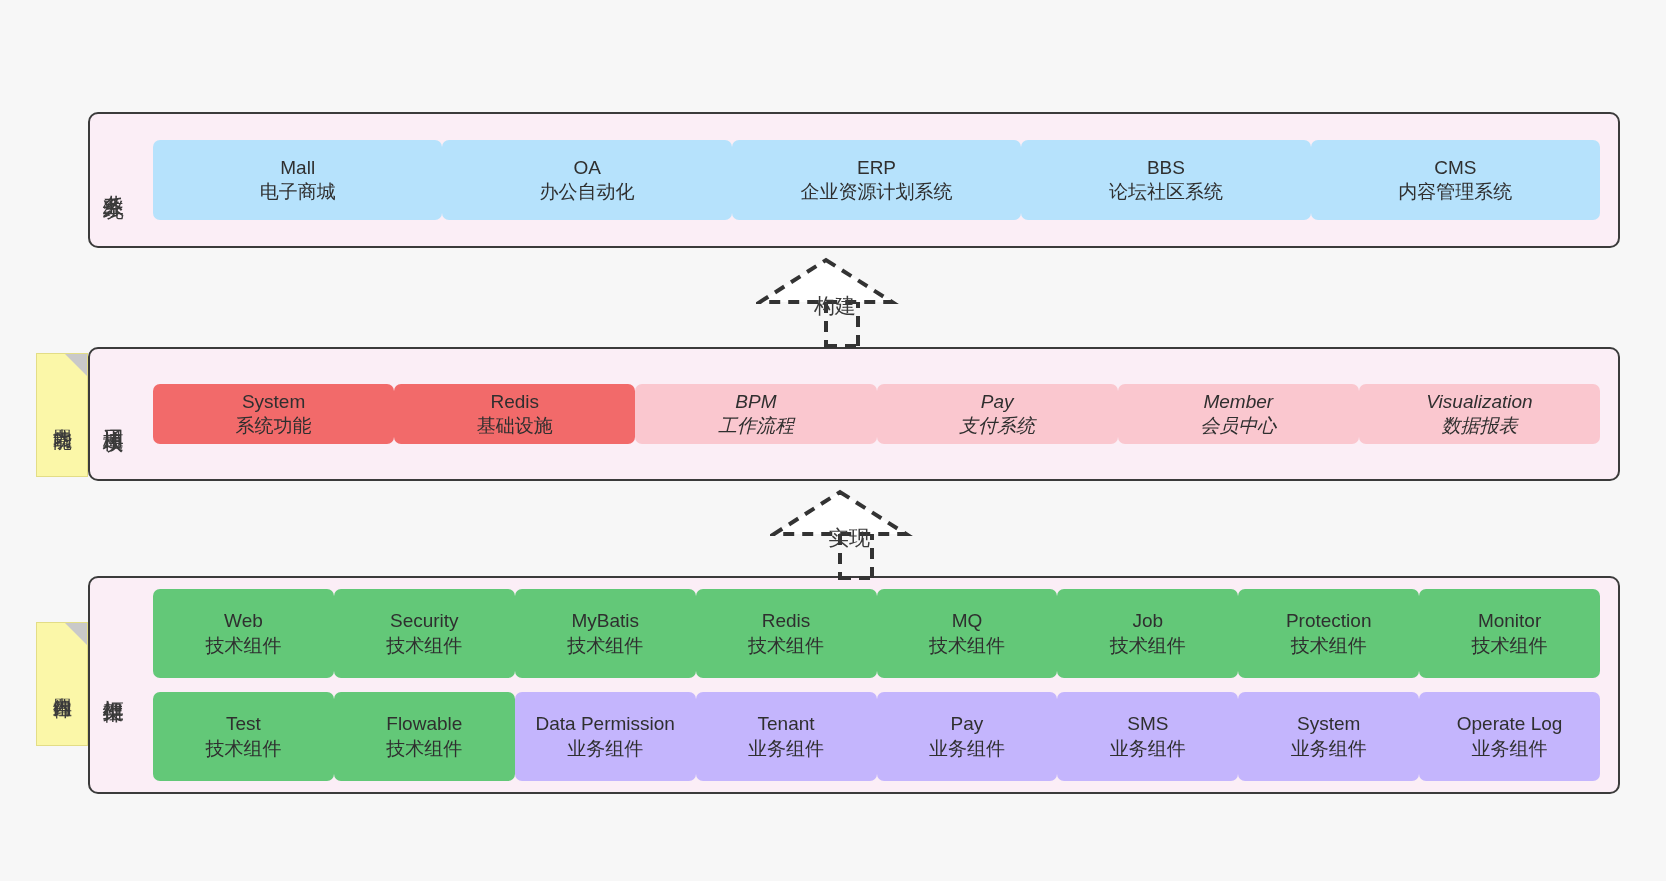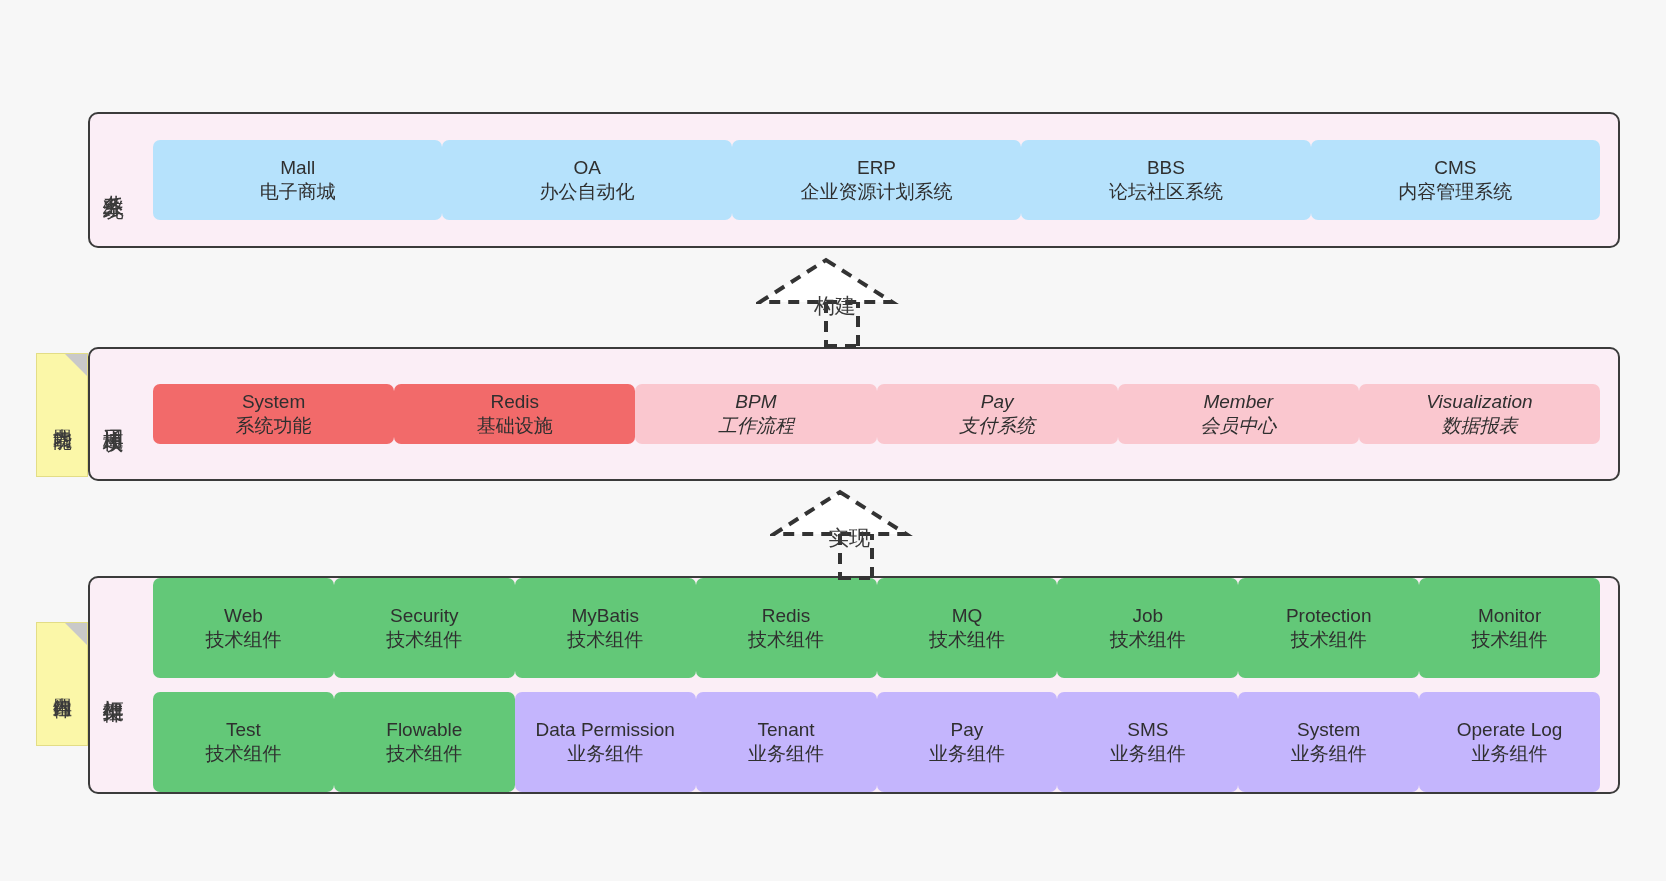--- a/index.html
+++ b/index.html
@@ -77,21 +77,21 @@
     color: #2f2f2f;
     box-sizing: border-box;
     padding: 4px 6px;
   }
   .box .en { white-space: nowrap; }
   .box .cn { white-space: nowrap; }
   .box.wrap .en { white-space: normal; }
 
   .h-biz { height: 80px; }
   .h-mod { height: 60px; }
-  .h-fw  { height: 100px; }
+  .h-fw  { height: 89px; }
 
   .c-blue       { background: #b6e2fc; }
   .c-red        { background: #f26a6a; }
   .c-pink       { background: #fac7cf; font-style: italic; }
   .c-green      { background: #63c878; }
   .c-lightgreen { background: #c4b5fd; }
 
   
   .note {
     position: absolute;

